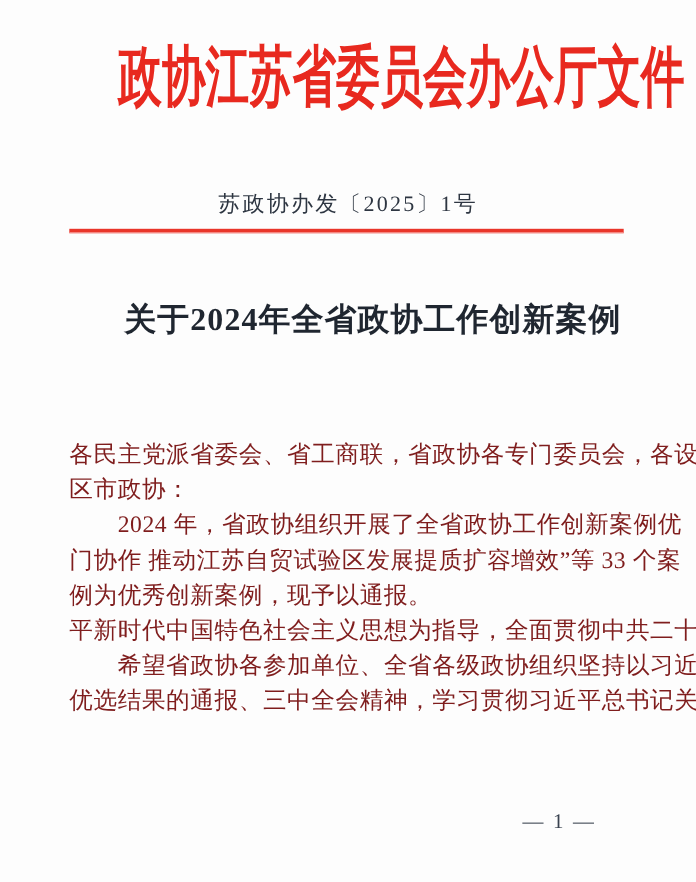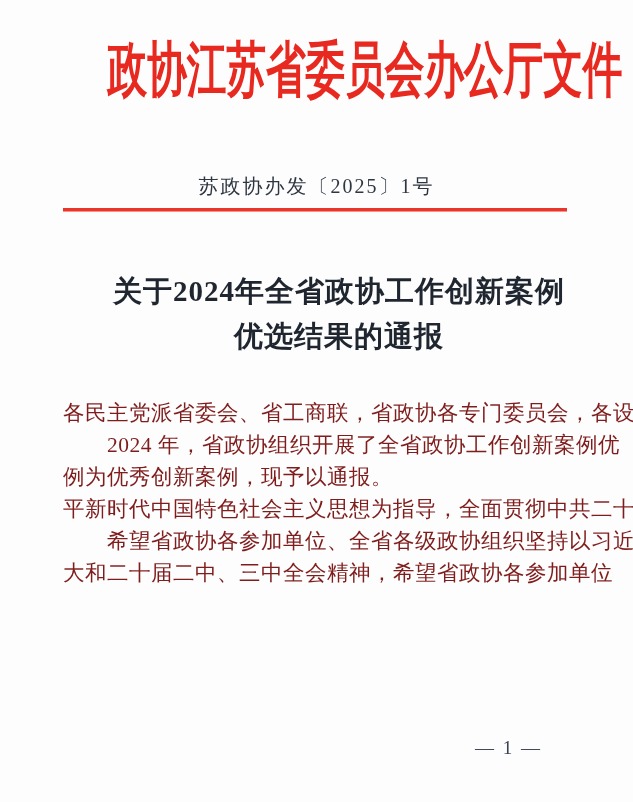--- a/index.html
+++ b/index.html
@@ -110,27 +110,28 @@
 <div class="page">
 
   <h1 class="header-title">政协江苏省委员会办公厅文件</h1>
 
   <div class="doc-number">苏政协办发〔2025〕1号</div>
 
   <div class="red-rule"></div>
 
   <div class="doc-title">
     <div>关于2024年全省政协工作创新案例</div>
-    <div>优选结果的通报</div>
   </div>
 
   <div class="body-text">
     <div class="line">各民主党派省委会、省工商联，省政协各专门委员会，各设</div>
+    <div class="line short">区市政协：</div>
     <div class="line indent">2024 年，省政协组织开展了全省政协工作创新案例优</div>
+    <div class="line">门协作 推动江苏自贸试验区发展提质扩容增效”等 33 个案</div>
     <div class="line short">例为优秀创新案例，现予以通报。</div>
     <div class="line">平新时代中国特色社会主义思想为指导，全面贯彻中共二十</div>
     <div class="line indent">希望省政协各参加单位、全省各级政协组织坚持以习近</div>
-    <div class="line">大和二十届二中、三中全会精神，希望省政协各参加单位</div>
+    <div class="line">优选结果的通报、三中全会精神，学习贯彻习近平总书记关</div>
   </div>
 
   <div class="page-footer">— 1 —</div>
 
 </div>
 
 </body></html>

